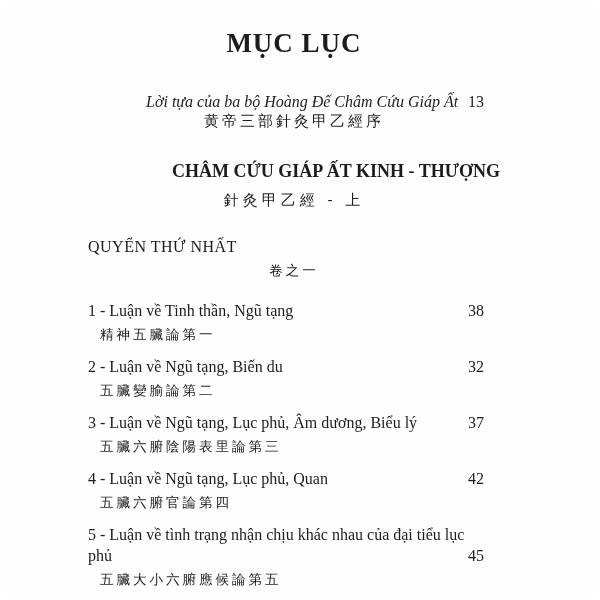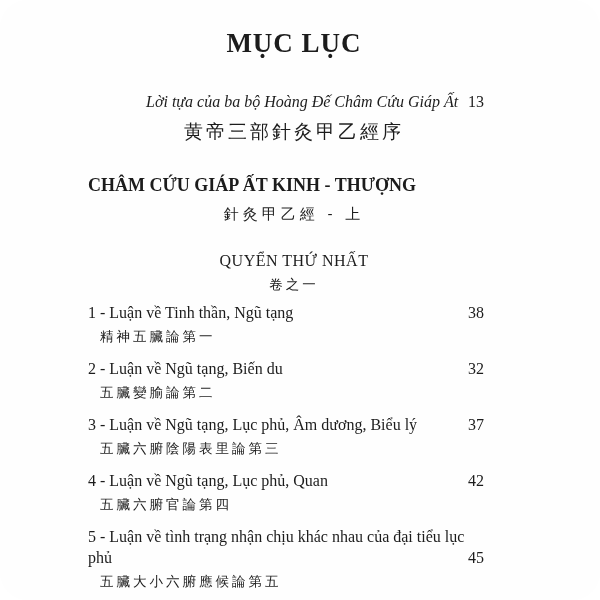--- a/index.html
+++ b/index.html
@@ -49,47 +49,45 @@
     font-style: italic;
   }
   .han {
     font-family: "DejaVu Serif", "Liberation Serif", serif;
     letter-spacing: 3px;
   }
   .han-center {
     text-align: center;
   }
   .preface-han {
-    margin-top: 7px;
-    font-size: 19px;
+    font-size: 15px;
   }
   .section-title {
     margin: 30px 0 0 0;
     font-size: 18px;
     font-weight: bold;
-    text-align: left;
+    text-align: right;
   }
   .section-han {
     margin-top: 9px;
     font-size: 15px;
     letter-spacing: 4px;
   }
   .volume-title {
     margin: 28px 0 0 0;
     font-size: 16px;
     font-weight: normal;
-    text-align: center;
     letter-spacing: 0.5px;
   }
   .volume-han {
     margin-top: 6px;
     font-size: 13.5px;
   }
   .entries {
-    margin-top: 8px;
+    margin-top: 20px;
   }
   .entry {
     margin-bottom: 13px;
   }
   .entry-viet {
     font-size: 16px;
     line-height: 21px;
   }
   .entry-viet .text {
     display: block;

